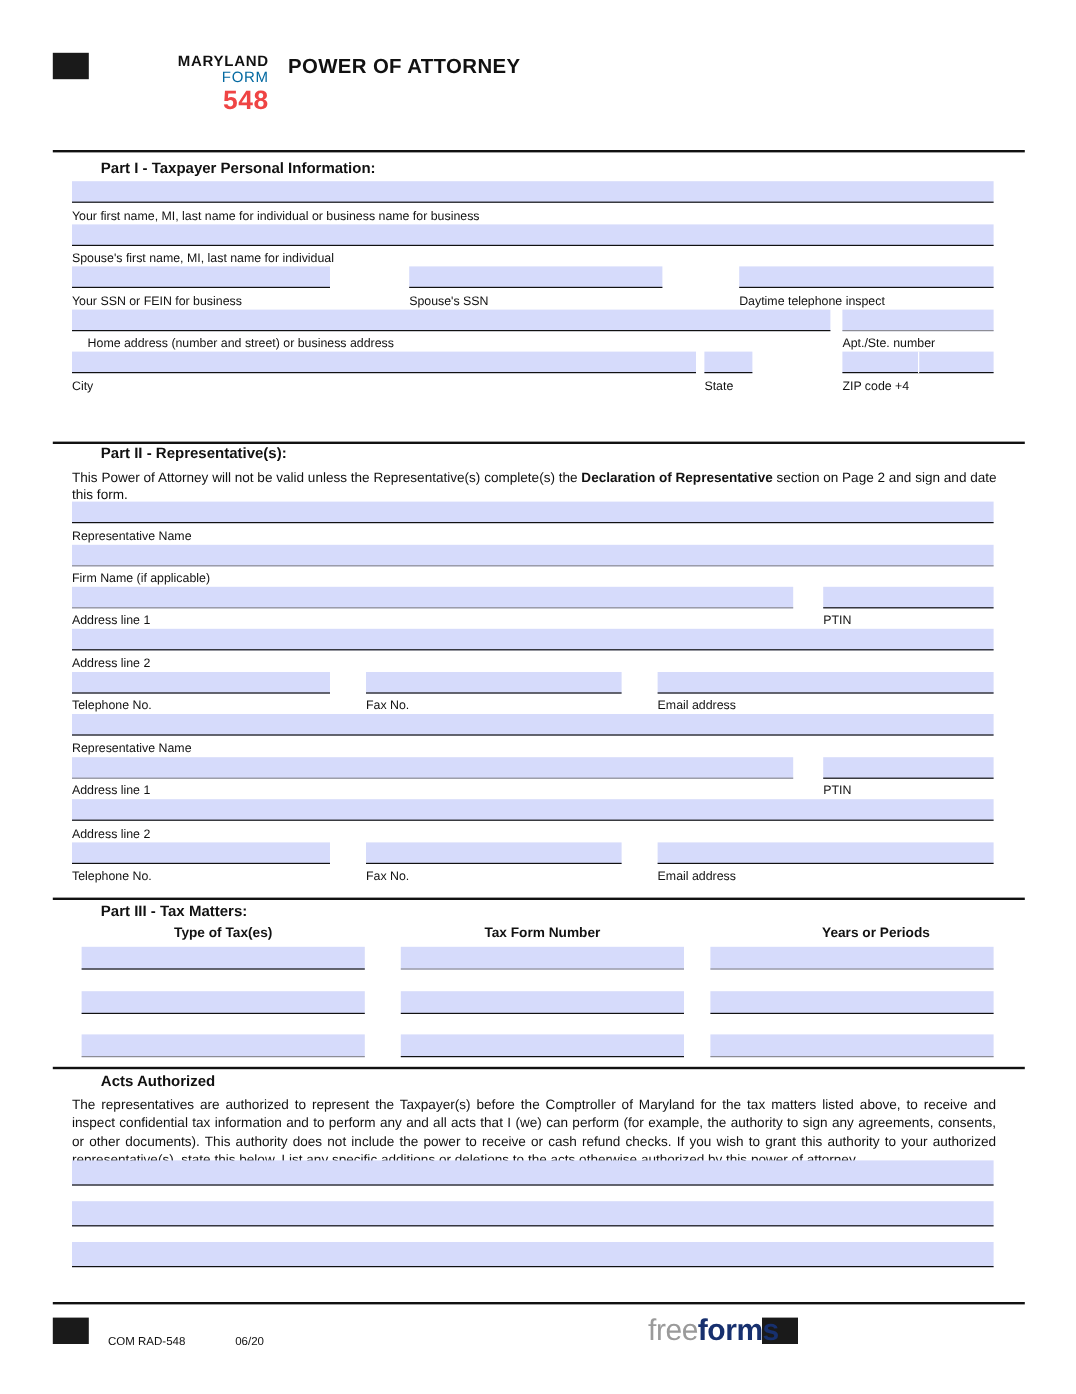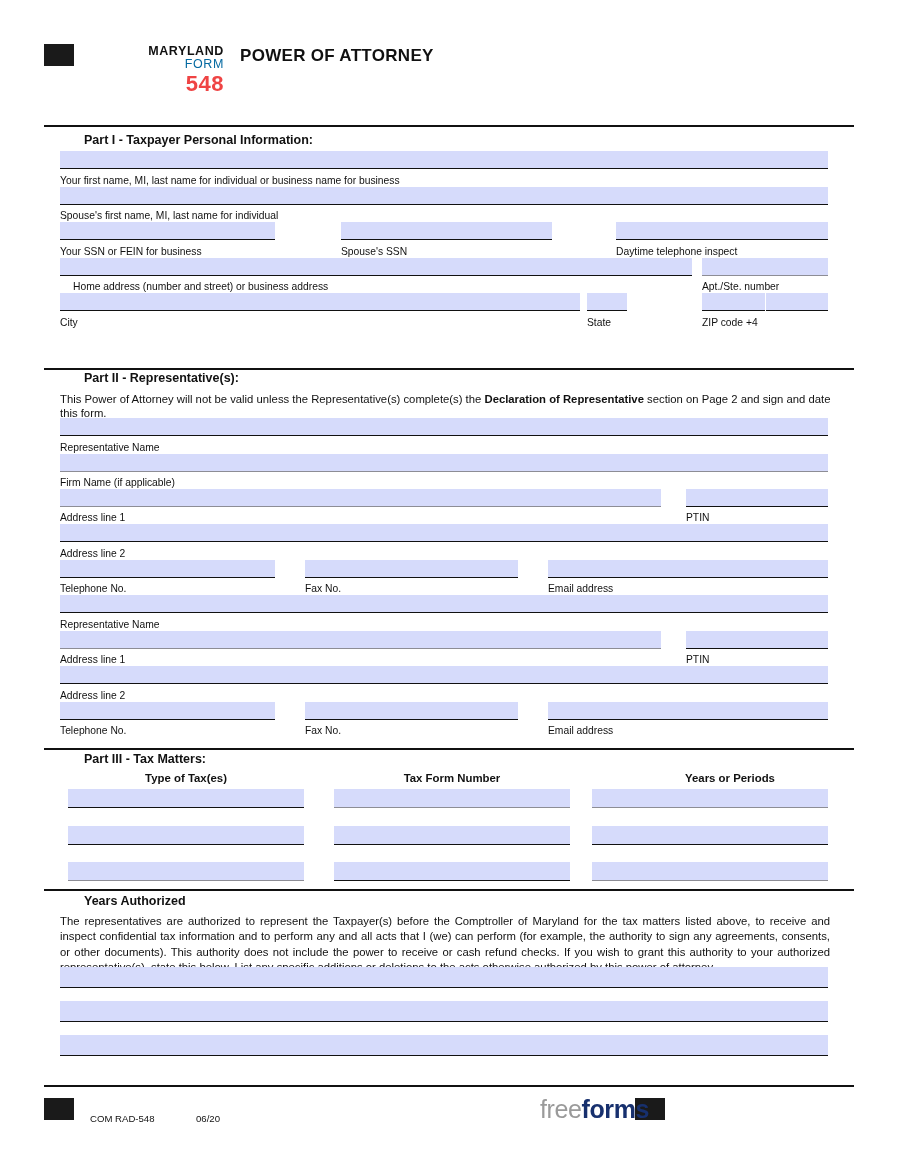--- a/index.html
+++ b/index.html
@@ -235,21 +235,21 @@
 
   <div class="fld ul-dark" style="left:68px; top:826px; width:236px; height:19px;"></div>
   <div class="fld ul-dark" style="left:334px; top:826px; width:236px; height:19px;"></div>
   <div class="fld ul-dark" style="left:592px; top:826px; width:236px; height:19px;"></div>
 
   <div class="fld ul-grey" style="left:68px; top:862px; width:236px; height:19px;"></div>
   <div class="fld ul-dark" style="left:334px; top:862px; width:236px; height:19px;"></div>
   <div class="fld ul-grey" style="left:592px; top:862px; width:236px; height:19px;"></div>
 
   <div class="rule" style="left:44px; top:889px; width:810px;"></div>
-  <div class="sec-head" style="left:44px; top:894px;">Years Authorized</div>
+  <div class="sec-head" style="left:44px; top:894px;">Acts Authorized</div>
 
   <div class="body-txt" style="left:60px; top:914px; width:770px; text-align:justify; line-height:1.35;">The representatives are authorized to represent the Taxpayer(s) before the Comptroller of Maryland for the tax matters listed above, to receive and inspect confidential tax information and to perform any and all acts that I (we) can perform (for example, the authority to sign any agreements, consents, or other documents). This authority does not include the power to receive or cash refund checks. If you wish to grant this authority to your authorized representative(s), state this below. List any specific additions or deletions to the acts otherwise authorized by this power of attorney.</div>
 
   <div class="fld ul-dark" style="left:60px; top:967px; width:768px; height:21px;"></div>
   <div class="fld ul-dark" style="left:60px; top:1001px; width:768px; height:21px;"></div>
   <div class="fld ul-dark" style="left:60px; top:1035px; width:768px; height:21px;"></div>
 
   <div class="rule" style="left:44px; top:1085px; width:810px;"></div>
 
   <div class="corner-mark corner-bl"></div>

